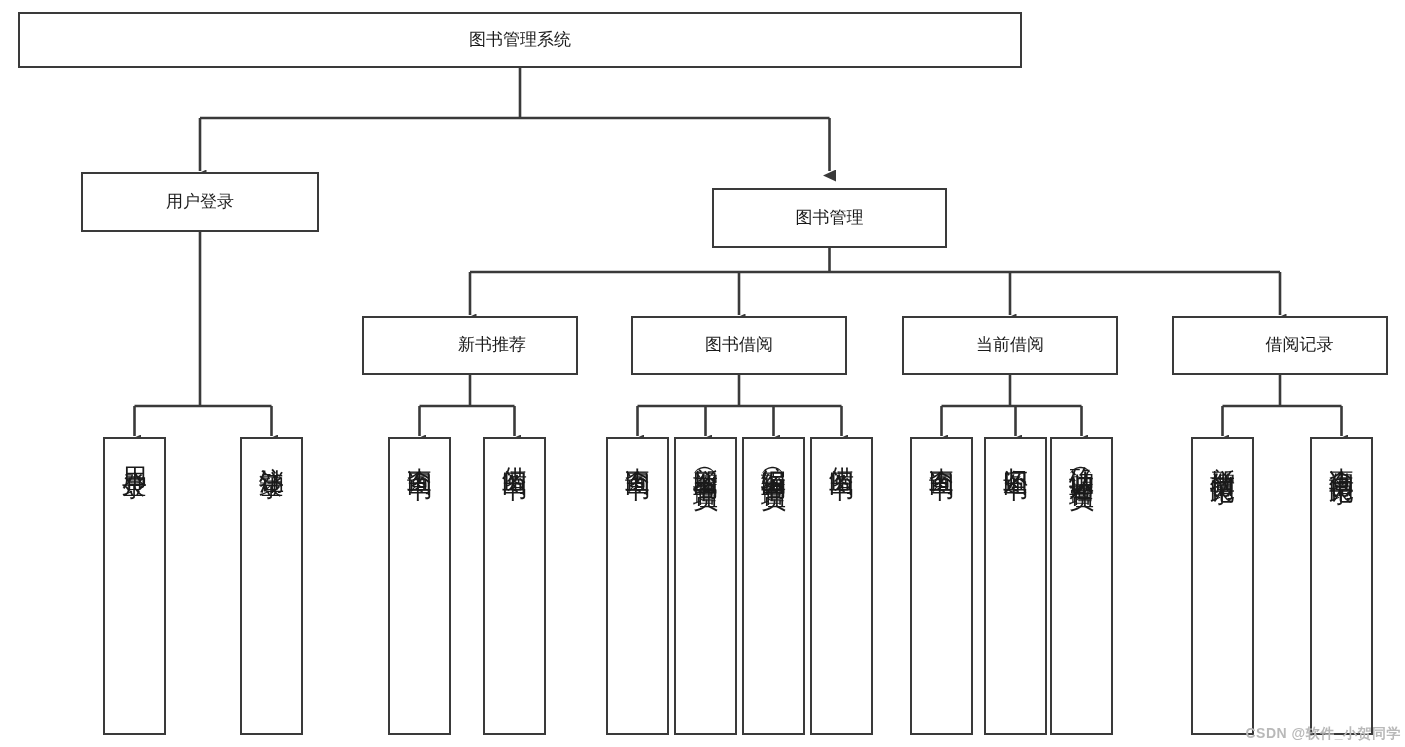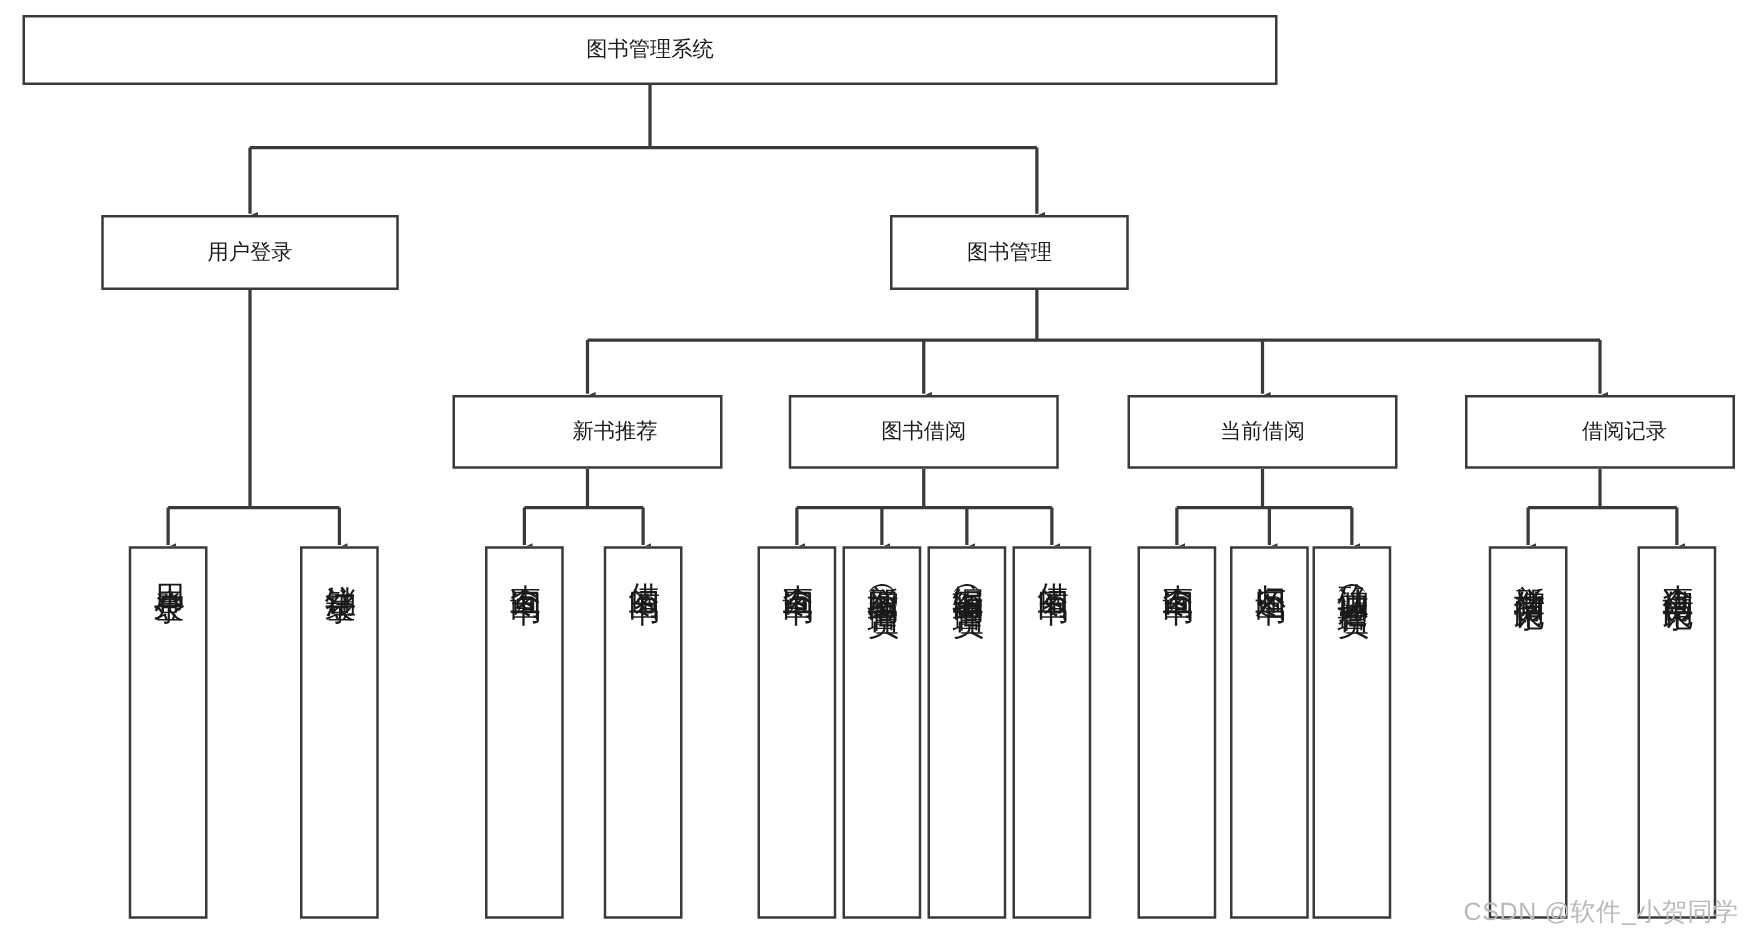--- a/index.html
+++ b/index.html
@@ -55,27 +55,28 @@
     text-orientation: upright;
     font-size: 25px;
     letter-spacing: 3px;
     line-height: 1;
   }
   .node.vert.tall .cap {
     font-size: 25px;
   }
   .watermark {
     position: absolute;
-    right: 14px;
+    right: 4px;
     bottom: 4px;
-    font-size: 20px;
+    font-size: 14px;
     color: #b9b9b9;
     letter-spacing: 0.5px;
     white-space: nowrap;
     user-select: none;
+    font-weight: bold;
   }
 </style>
 </head>
 <body>
 
 <div id="stage">
   <svg class="wires" viewBox="0 0 1405 747" xmlns="http://www.w3.org/2000/svg">
     <defs>
       <marker id="arw" markerWidth="12" markerHeight="13" refX="1.5" refY="6.5" orient="auto" markerUnits="userSpaceOnUse">
         <path d="M0,0 L12,0 L6,13 Z" fill="#3a3a3a"></path>
@@ -118,21 +119,21 @@
       </g>
   </svg>
 
   <div id="node-layer">
       <div class="node horiz" style="left: 18px; top: 12px; width: 1004px; height: 56px;">
         <span class="cap">图书管理系统</span>
       </div>
       <div class="node horiz" style="left: 81px; top: 172px; width: 238px; height: 60px;">
         <span class="cap">用户登录</span>
       </div>
-      <div class="node horiz" style="left: 712px; top: 172px; width: 191px; height: 60px;">
+      <div class="node horiz" style="left: 712px; top: 188px; width: 235px; height: 60px;">
         <span class="cap">图书管理</span>
       </div>
       <div class="node horiz" style="left: 362px; top: 316px; width: 216px; height: 59px; padding-left: 44px;">
         <span class="cap">新书推荐</span>
       </div>
       <div class="node horiz" style="left: 631px; top: 316px; width: 216px; height: 59px;">
         <span class="cap">图书借阅</span>
       </div>
       <div class="node horiz" style="left: 902px; top: 316px; width: 216px; height: 59px;">
         <span class="cap">当前借阅</span>

